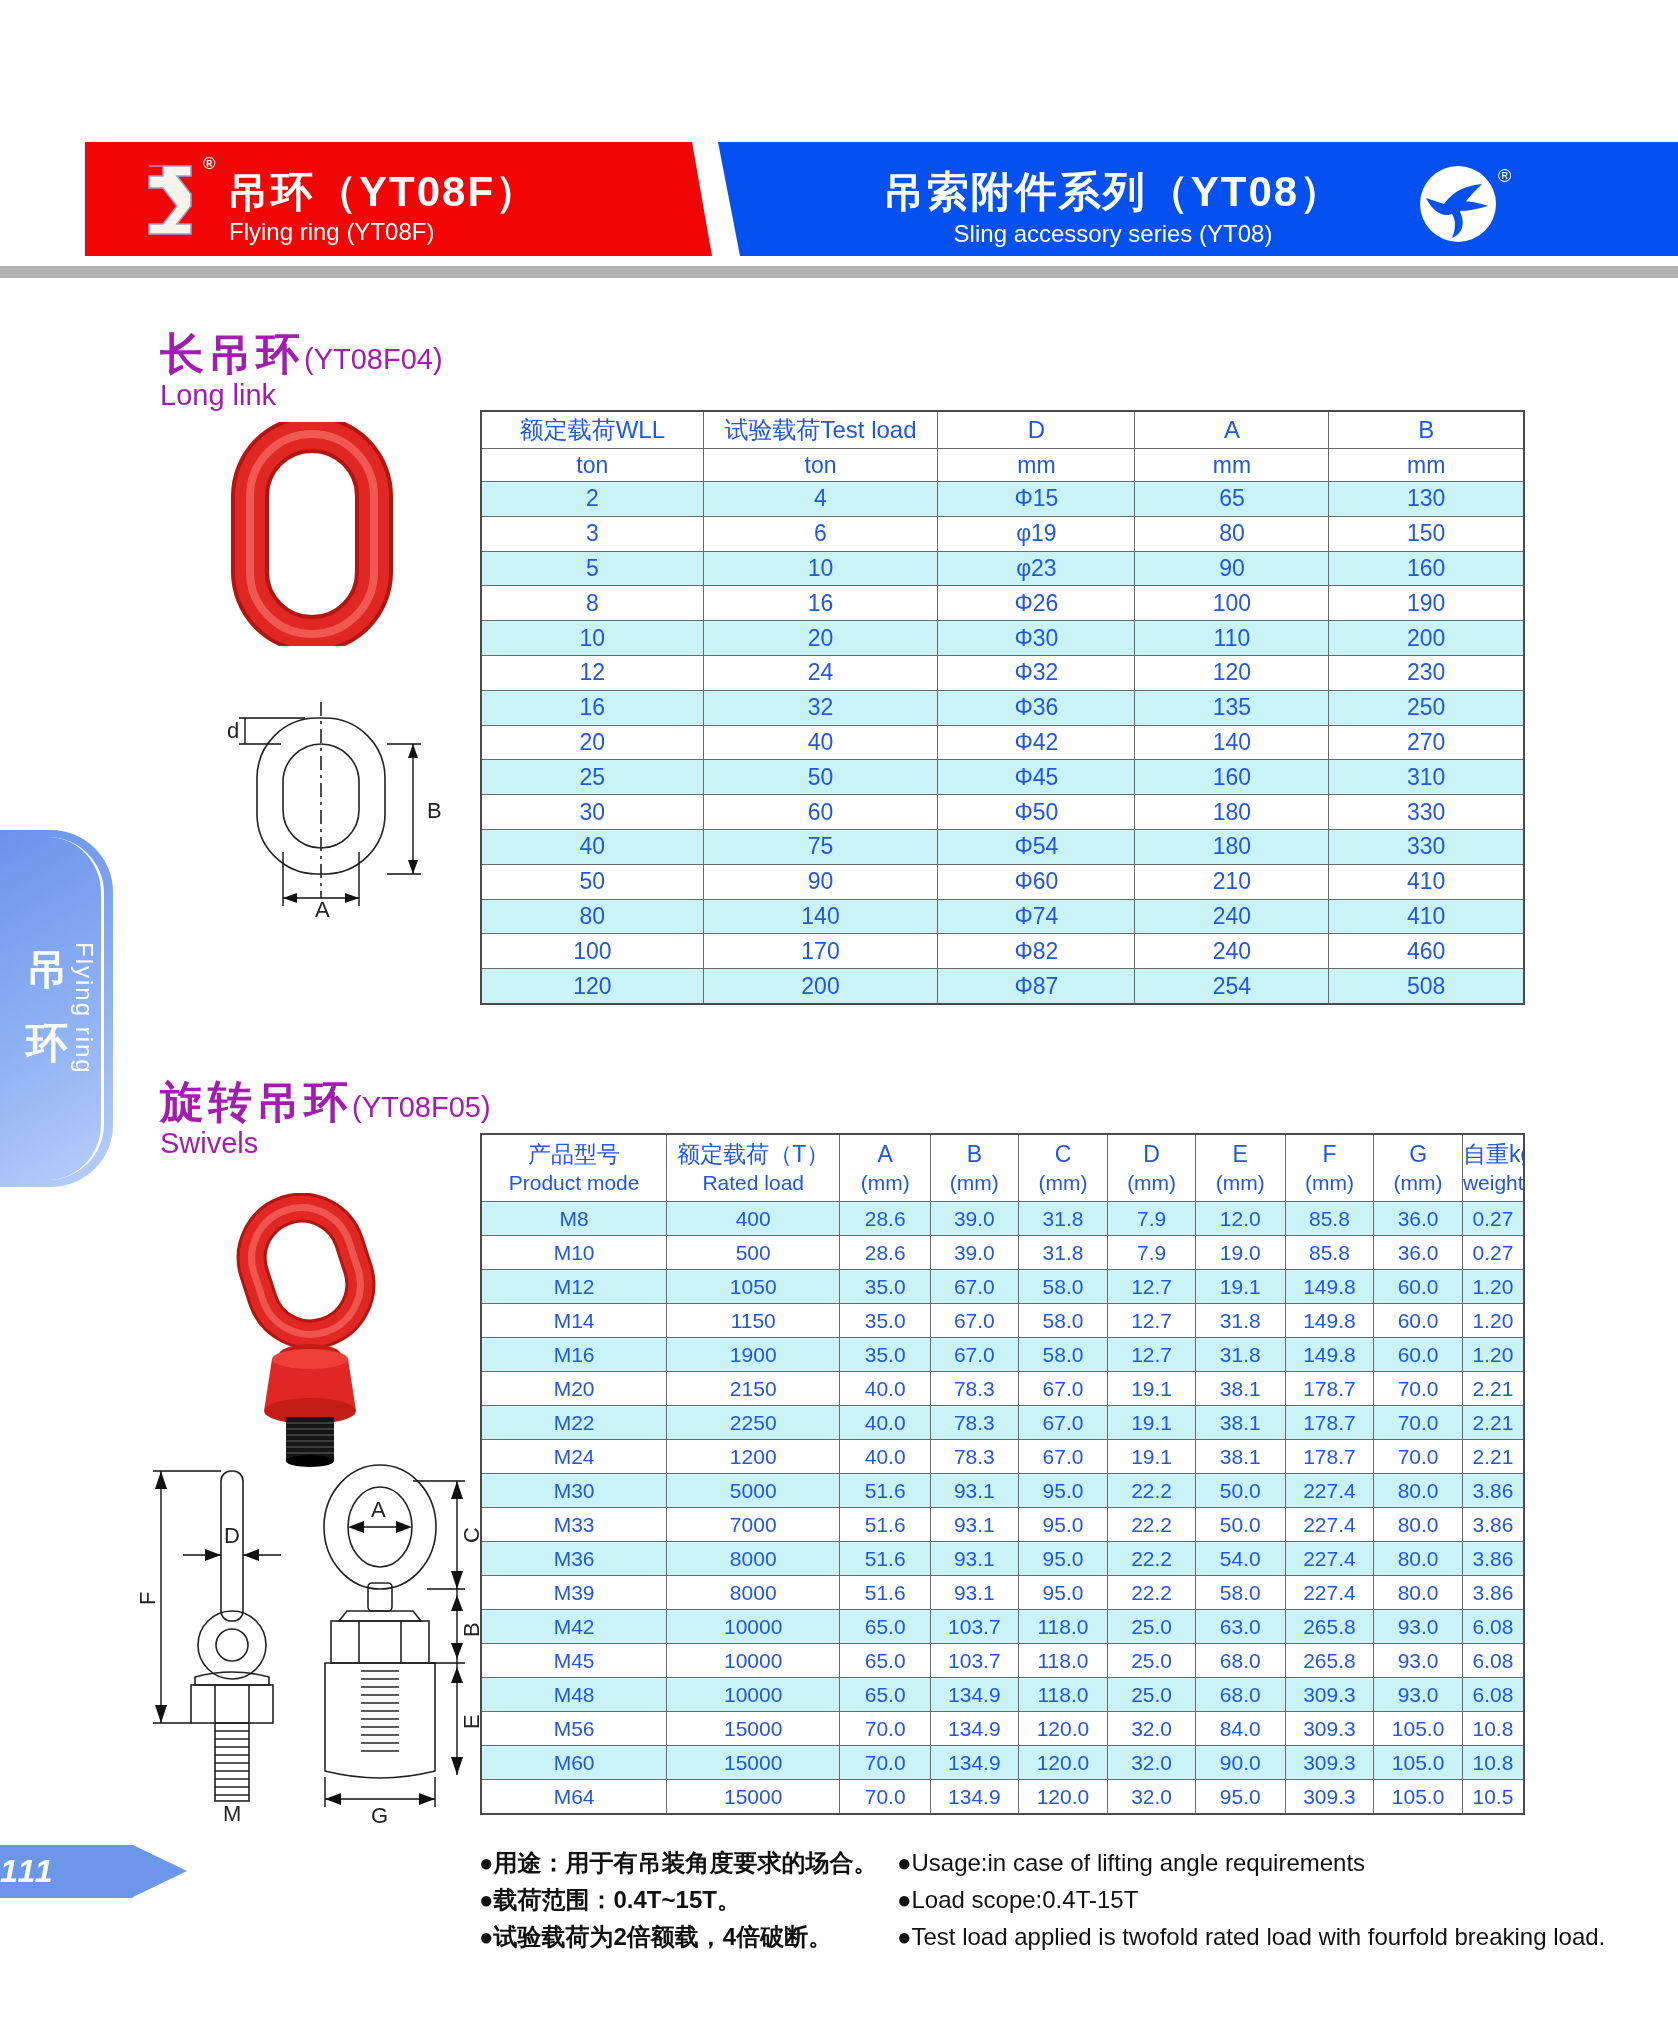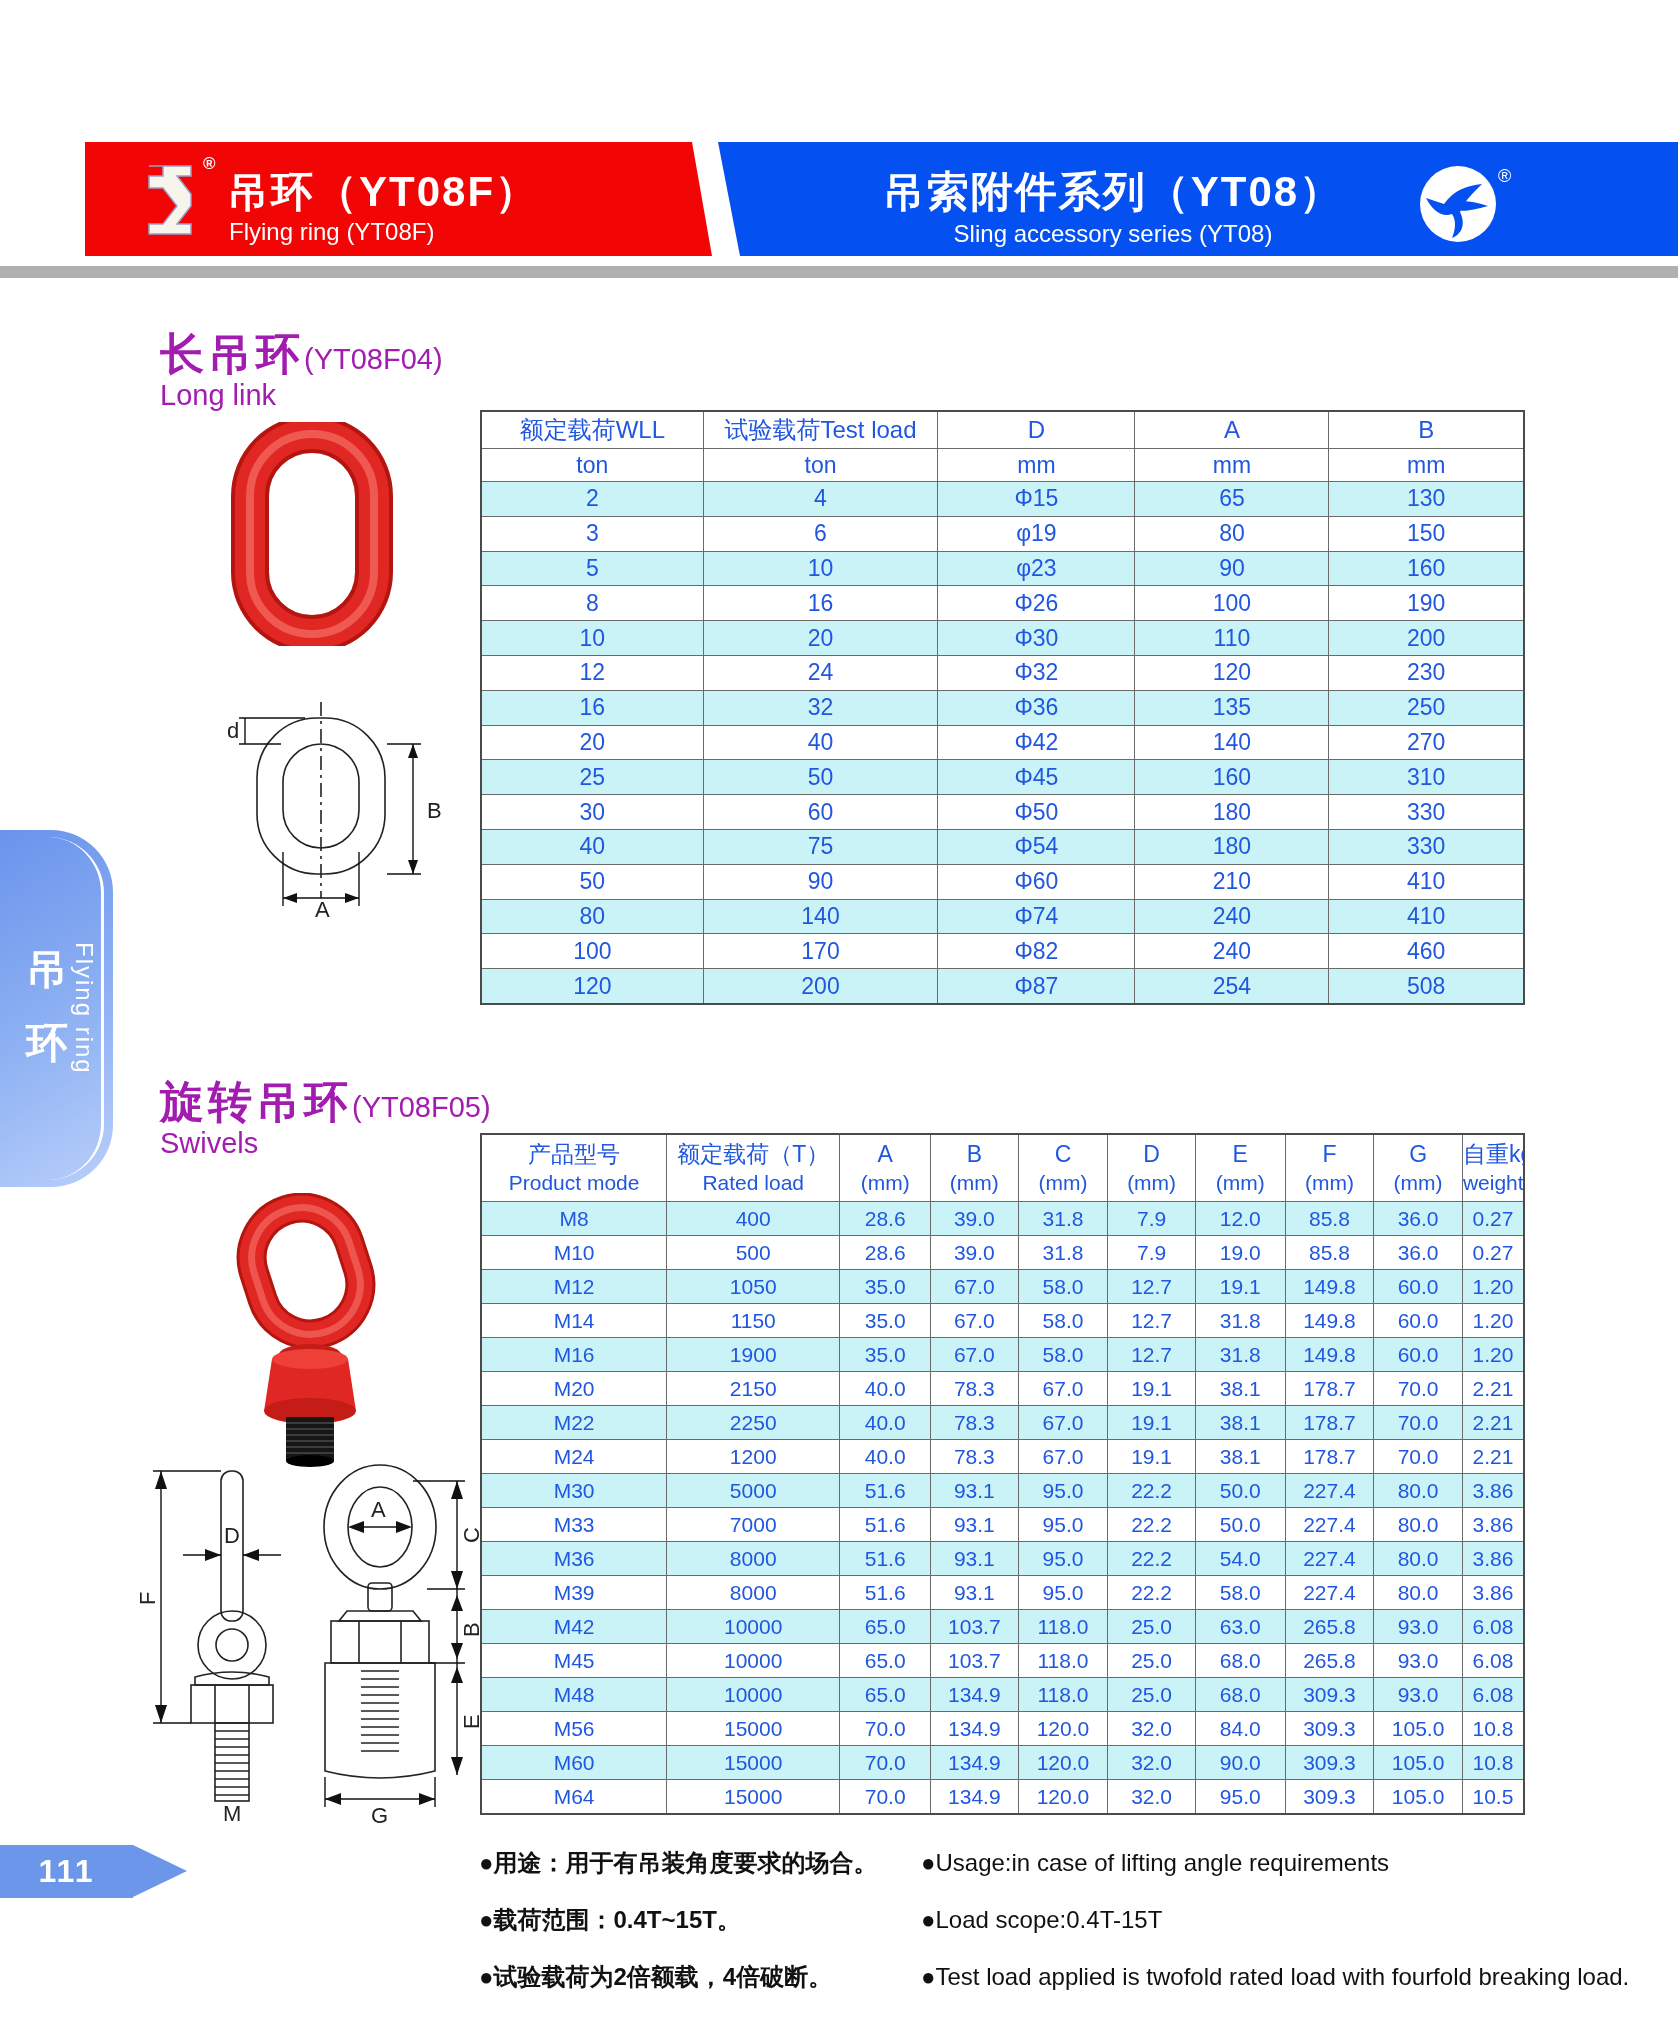--- a/index.html
+++ b/index.html
@@ -33,21 +33,21 @@
   .tab-zh{position:absolute;left:26px;color:#fff;font-size:42px;font-weight:bold;line-height:1;}
   .tab-zh1{top:118px;} .tab-zh2{top:192px;}
   .tab-en{position:absolute;left:70px;top:112px;color:#fff;font-size:24px;
     writing-mode:vertical-rl;letter-spacing:2px;}
 
   
   .page-arrow{position:absolute;left:0;top:1845px;width:133px;height:53px;background:#6b96ea;}
   .page-arrow .tri{position:absolute;left:133px;top:0;width:0;height:0;
     border-top:26.5px solid transparent;border-bottom:26.5px solid transparent;border-left:54px solid #6b96ea;}
   .page-arrow .num{position:absolute;left:0;top:0;width:133px;height:54px;color:#fff;
-    font-size:32px;font-weight:bold;text-align:center;line-height:53px;letter-spacing:2px;}
+    font-size:32px;font-weight:bold;text-align:left;line-height:53px;letter-spacing:2px;font-style:italic;}
 
   
   .sec-title{position:absolute;left:160px;color:#a21caf;line-height:1.08;}
   .sec1{top:330px;} .sec2{top:1078px;}
   .sec-title .zh{font-size:44px;font-weight:bold;letter-spacing:4px;}
   .sec-title .code{font-size:29px;}
   .sec-title .en{font-size:29px;display:block;margin-top:2px;}
 
   
   table{border-collapse:collapse;table-layout:fixed;position:absolute;background:#fff;border-radius:21px;}
@@ -68,21 +68,21 @@
   
   .fig{position:absolute;}
   .line-art line,.line-art rect,.line-art ellipse,.line-art circle,.line-art path,.line-art polyline{
     stroke:#222;fill:none;stroke-width:1.6;}
   .line-art text{fill:#222;font-size:22px;stroke:none;font-family:"Liberation Sans",sans-serif;}
   .line-art .dim{stroke:#111;stroke-width:1.4;}
   .line-art .arrowfill{fill:#111;stroke:none;}
 
   
   .notes{position:absolute;left:479px;top:1846px;width:1120px;display:grid;
-    grid-template-columns:418px auto;column-gap:0;row-gap:4px;color:#111;gap:24px;}
+    grid-template-columns:418px auto;column-gap:0;row-gap:4px;color:#111;}
   .notes .zh{font-size:24px;font-weight:bold;line-height:33px;white-space:nowrap;}
   .notes .en{font-size:24px;font-weight:500;line-height:33px;white-space:nowrap;}
 </style>
 </head>
 <body>
 
 <div class="banner banner-red">
   <svg class="logo-hourglass" viewBox="0 0 58 72">
     <polygon points="2,2 44,2 44,12 30,12 44,30 44,42 30,60 44,60 44,70 2,70 2,60 16,60 30,42 16,24 2,24 2,12 16,12 16,2" fill="#f7f4ec" stroke="#9aa0c8" stroke-width="1.5"></polygon>
   </svg>

